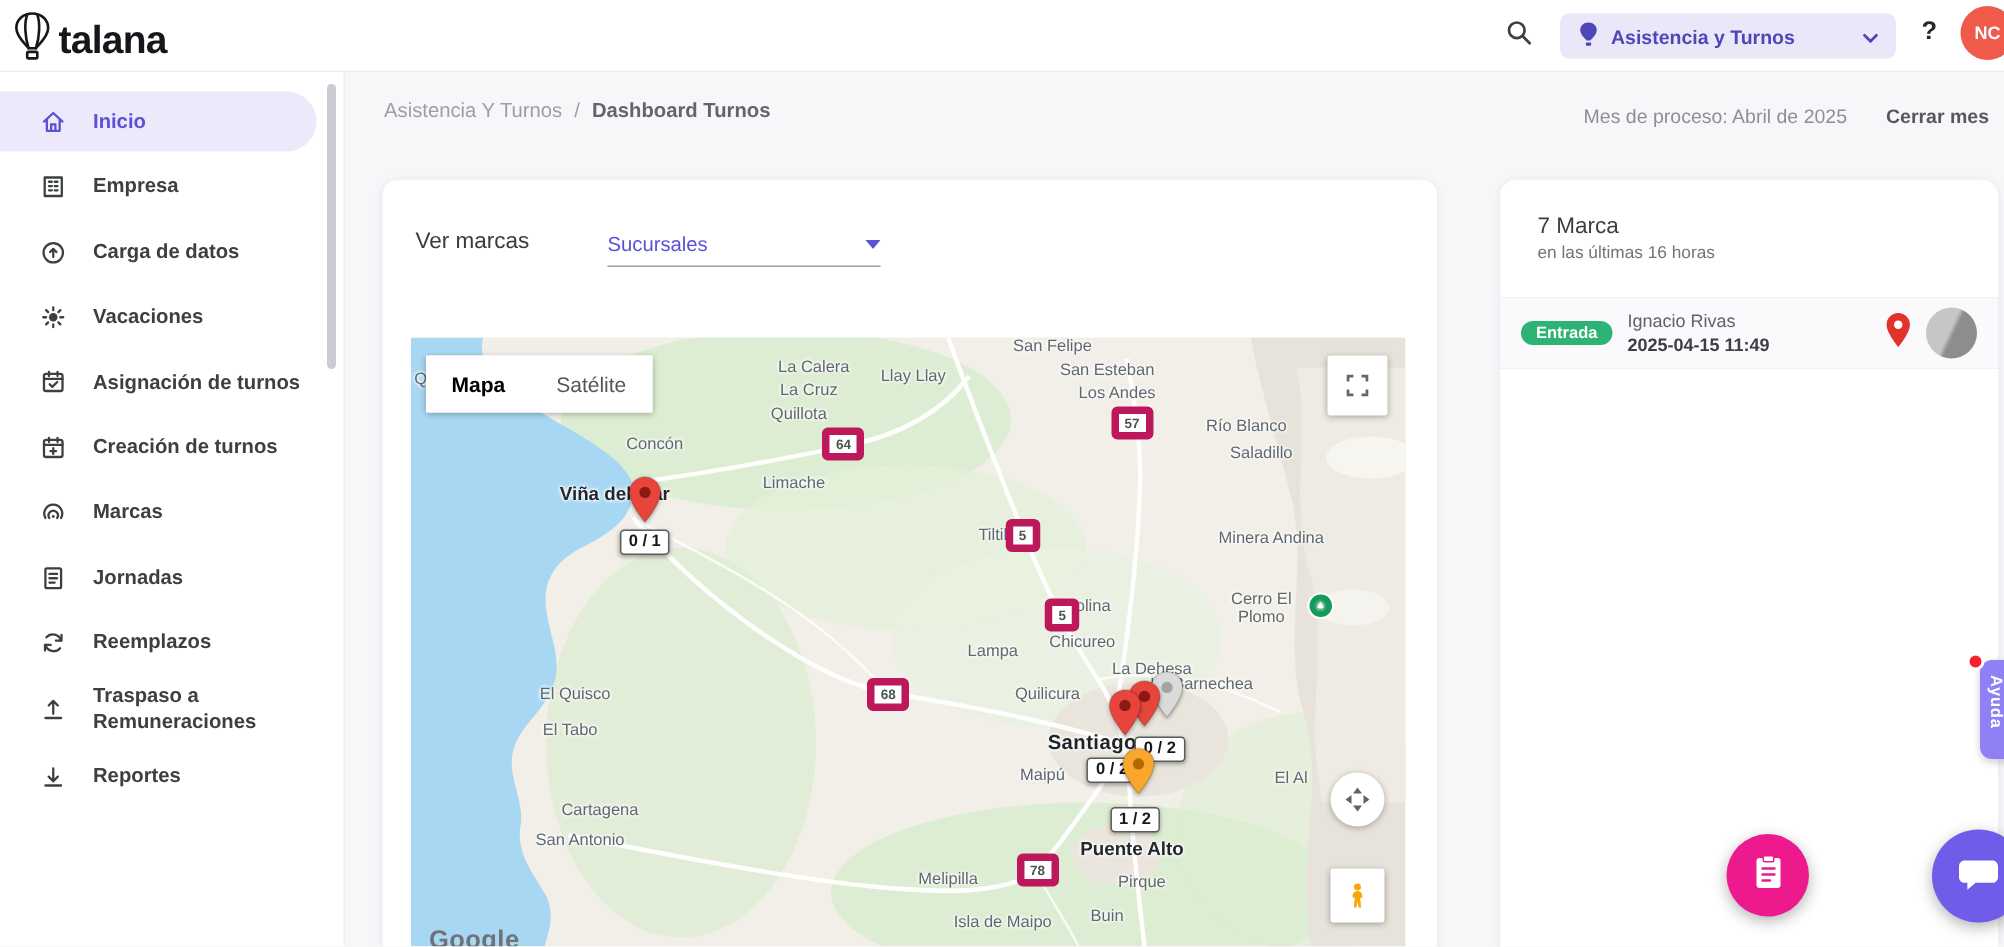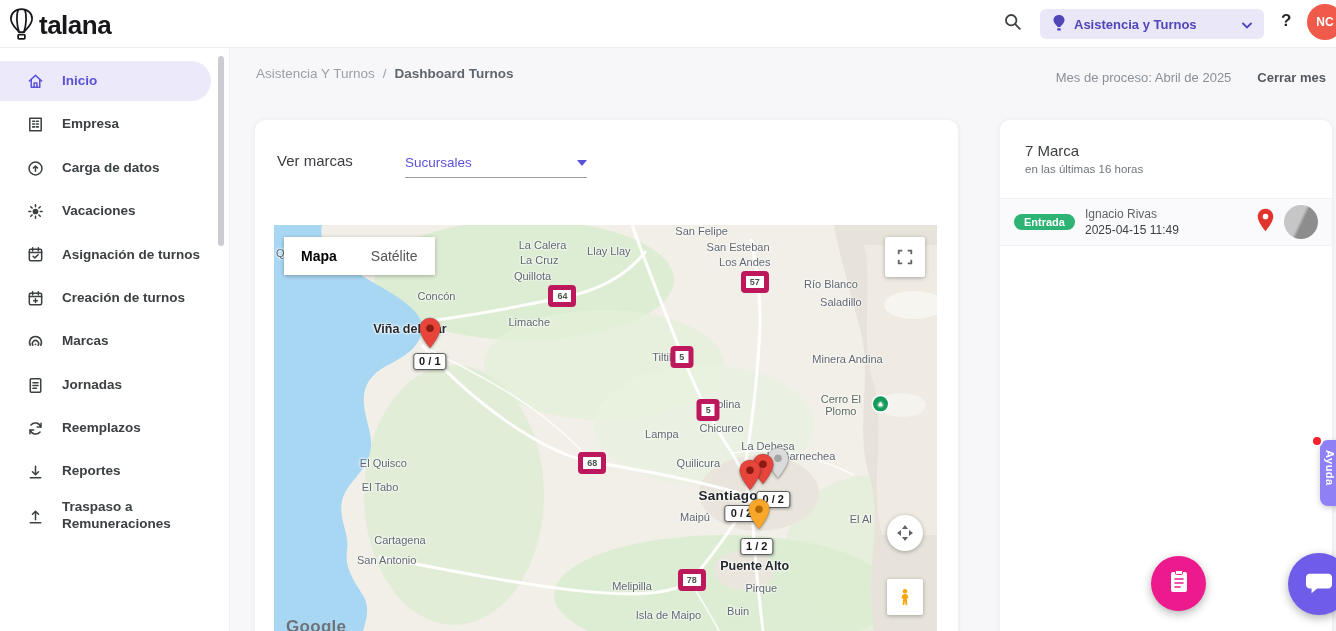--- a/index.html
+++ b/index.html
@@ -99,21 +99,21 @@
   .marks-card { position:absolute; left:1000px; top:120px; width:332px; height:545px;
     background:#fff; border-radius:10px; box-shadow:0 1px 6px rgba(40,40,60,.08); }
   .marks-title { position:absolute; left:25px; top:22px; font-size:15px; font-weight:normal; color:#3C4043; }
   .marks-subtitle { position:absolute; left:25px; top:43px; font-size:11.5px; color:#6F757B; }
   .mark-row { position:absolute; left:0; top:78px; width:100%; height:48px; background:#FAFAFC;
     border-top:1px solid #F2F2F6; border-bottom:1px solid #F2F2F6; display:flex; align-items:center;
     gap:10px; padding:0 14px; cursor:pointer; }
   .entry-badge { background:#2DB373; color:#fff; font-size:11px; font-weight:bold;
     padding:2px 10px; border-radius:10px; }
   .who .name { font-size:12px; color:#5F6368; }
-  .who .dt { font-size:12px; font-weight:normal; color:#3C4043; margin-top:2px; }
+  .who .dt { font-size:12px; font-weight:bold; color:#3C4043; margin-top:2px; }
   .mark-pin { margin-left:auto; }
   .mark-avatar { width:34px; height:34px; border-radius:50%;
     background:linear-gradient(115deg,#C6C6C6 46%,#8D8D8D 54%); }
 
   
   .ayuda-tab { position:absolute; left:1320px; top:440px; width:22px; height:66px; background:#8F80F6;
     border:none; border-radius:8px 0 0 8px; z-index:25; cursor:pointer; box-shadow:0 2px 6px rgba(0,0,0,.2); }
   .ayuda-text { position:absolute; left:4px; top:10px; writing-mode:vertical-rl; color:#fff;
     font-size:11px; font-weight:bold; letter-spacing:.5px; }
   .ayuda-dot { position:absolute; left:-9px; top:-5px; width:12px; height:12px; border-radius:50%;
@@ -248,33 +248,33 @@
               <path d="M15.5 8.5 A6 6 0 0 0 5.2 6.2 M4.5 11.5 A6 6 0 0 0 14.8 13.8"></path>
               <path d="M15.8 4.5 V8.5 H11.8 M4.2 15.5 V11.5 H8.2"></path>
             </svg>
           </span>
         <span class="nav-label">Reemplazos</span>
       </div>
       <div class="nav-item">
         <span class="nav-icon">
             <svg viewBox="0 0 20 20">
               <path d="M4.5 16.5 H15.5"></path>
+              <path d="M10 13.5 V4.5 M6.8 7.7 L10 4.5 L13.2 7.7"></path>
+            </svg>
+          </span>
+        <span class="nav-label">Traspaso a Remuneraciones</span>
+      </div>
+      <div class="nav-item">
+        <span class="nav-icon">
+            <svg viewBox="0 0 20 20">
+              <path d="M4.5 16.5 H15.5"></path>
               <path d="M10 4.5 V13.5 M6.8 10.3 L10 13.5 L13.2 10.3"></path>
             </svg>
           </span>
         <span class="nav-label">Reportes</span>
-      </div>
-      <div class="nav-item">
-        <span class="nav-icon">
-            <svg viewBox="0 0 20 20">
-              <path d="M4.5 16.5 H15.5"></path>
-              <path d="M10 13.5 V4.5 M6.8 7.7 L10 4.5 L13.2 7.7"></path>
-            </svg>
-          </span>
-        <span class="nav-label">Traspaso a Remuneraciones</span>
       </div>
     </nav>
     <div class="sidebar-scrollbar"></div>
   </aside>
 
   <div class="breadcrumb">
     <span class="crumb parent">Asistencia Y Turnos</span>
     <span class="crumb-sep">/</span>
     <span class="crumb current">Dashboard Turnos</span>
   </div>

